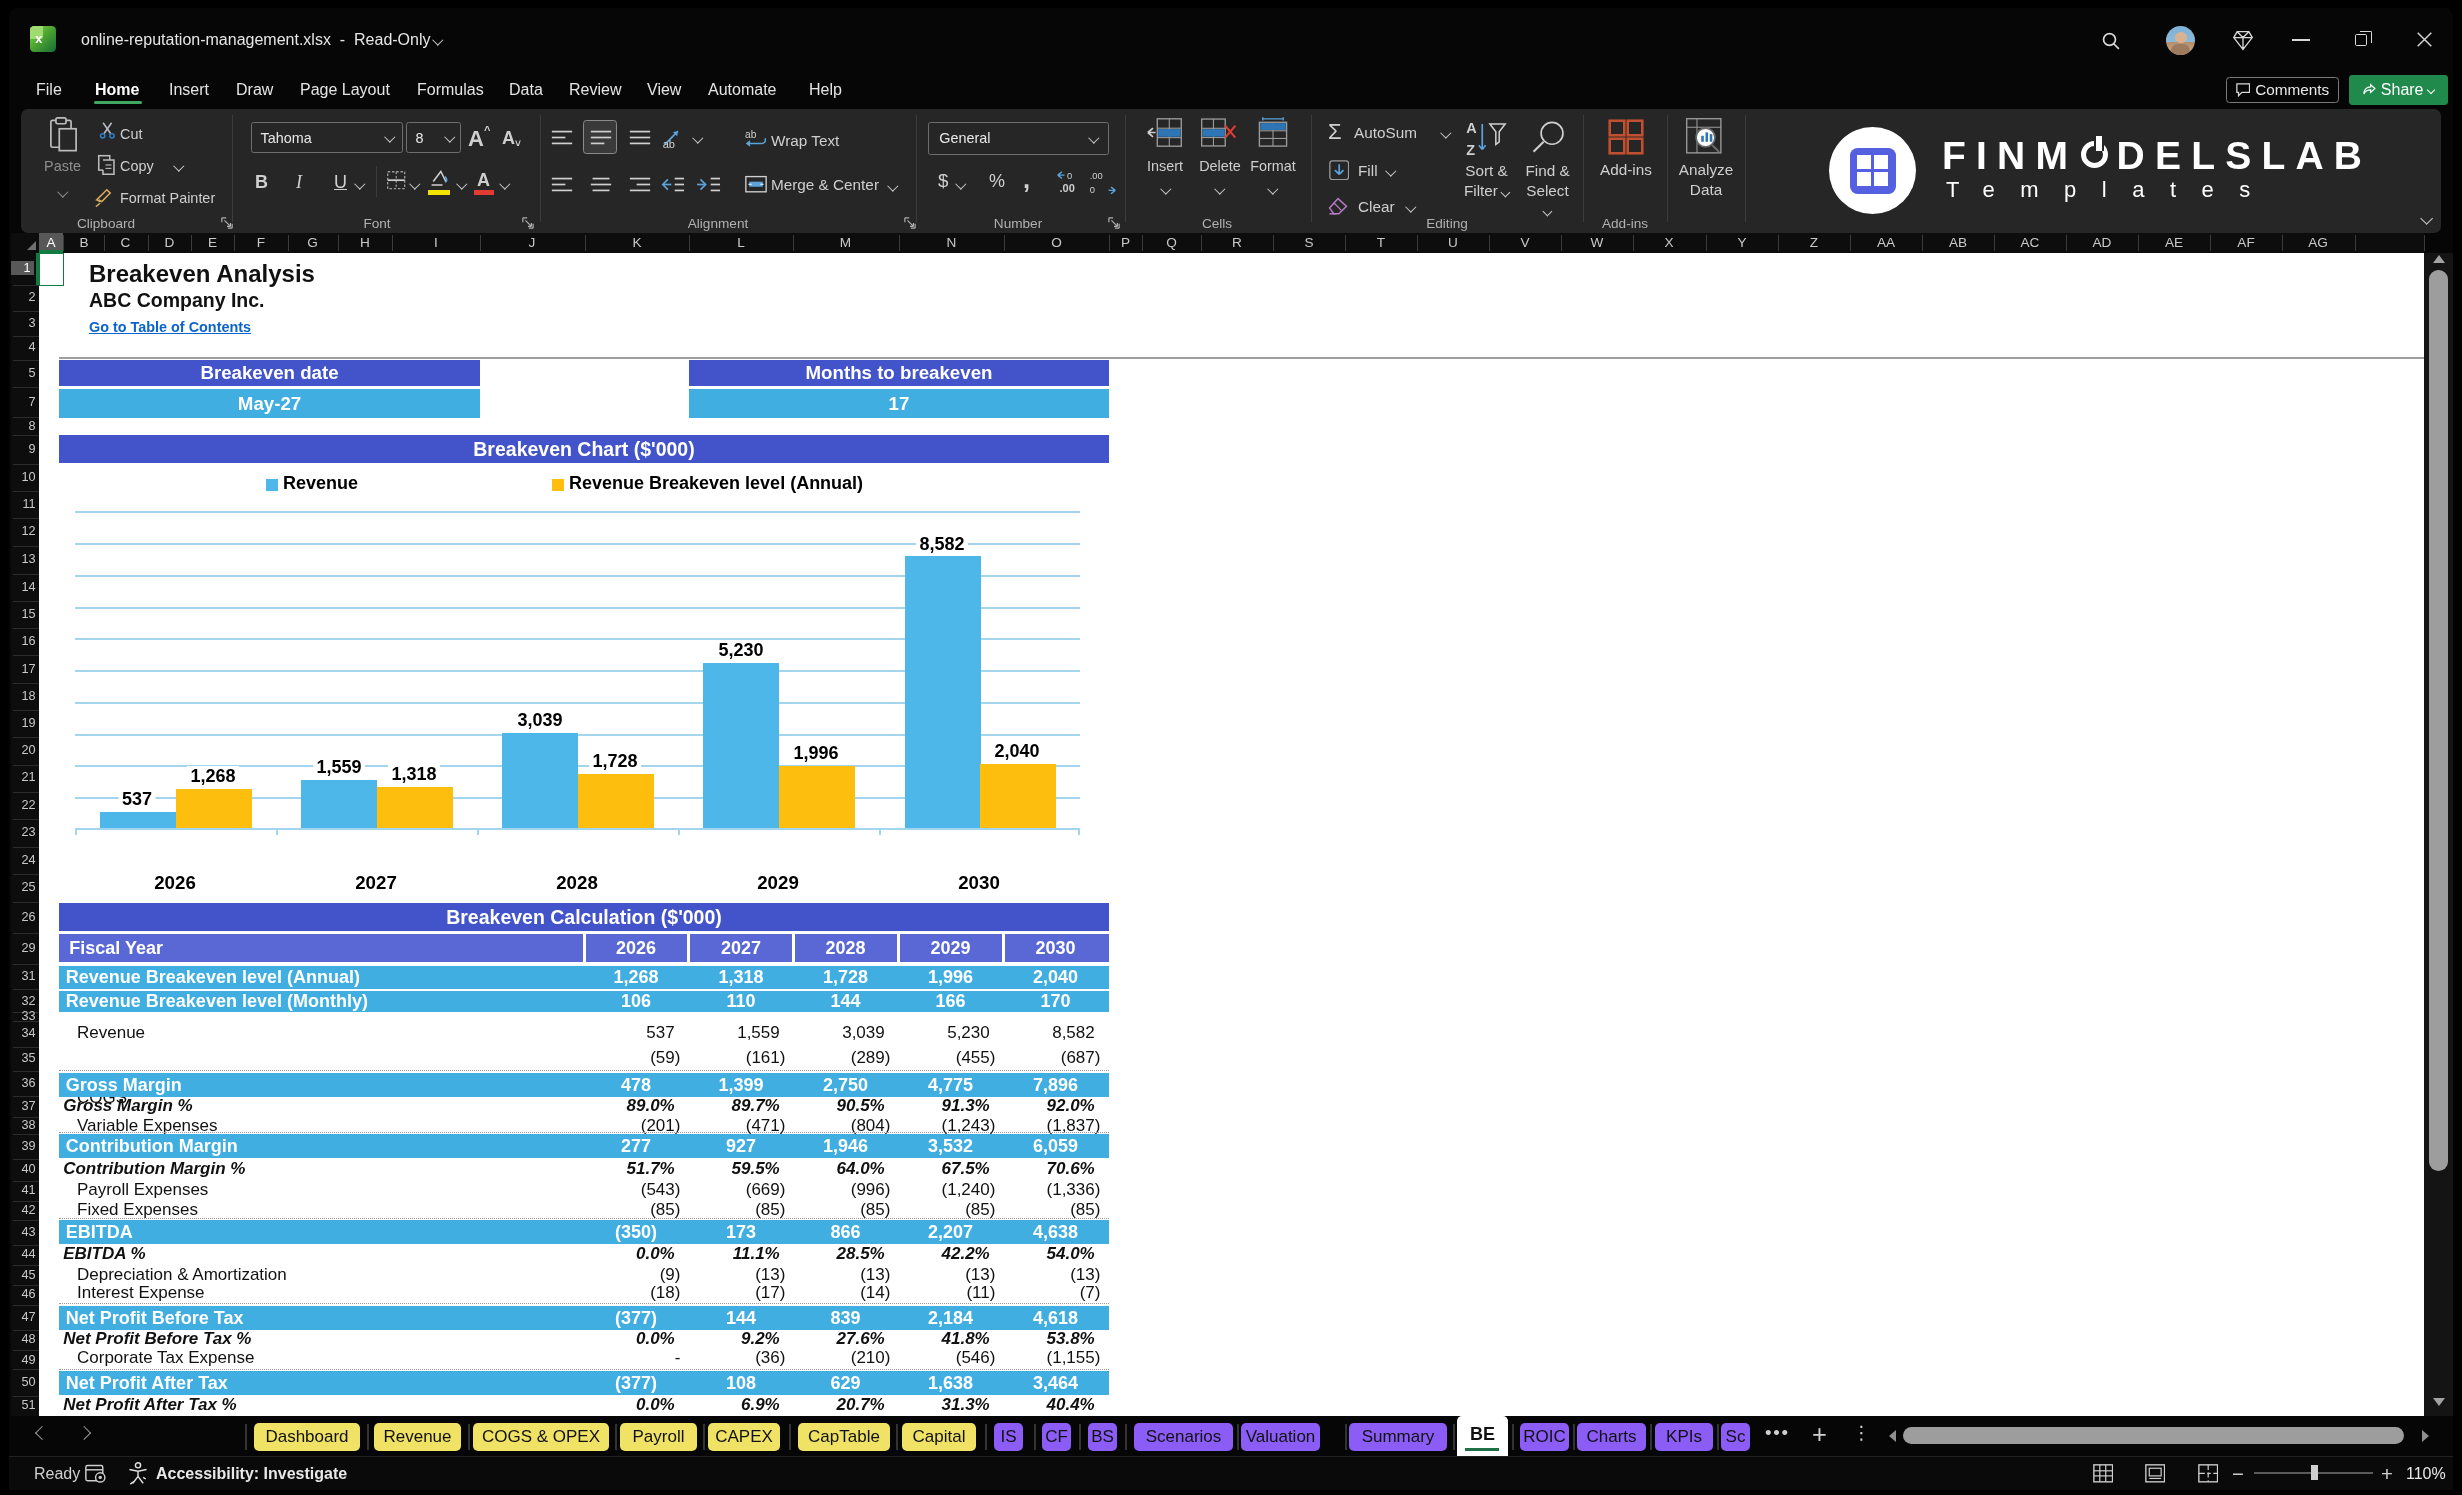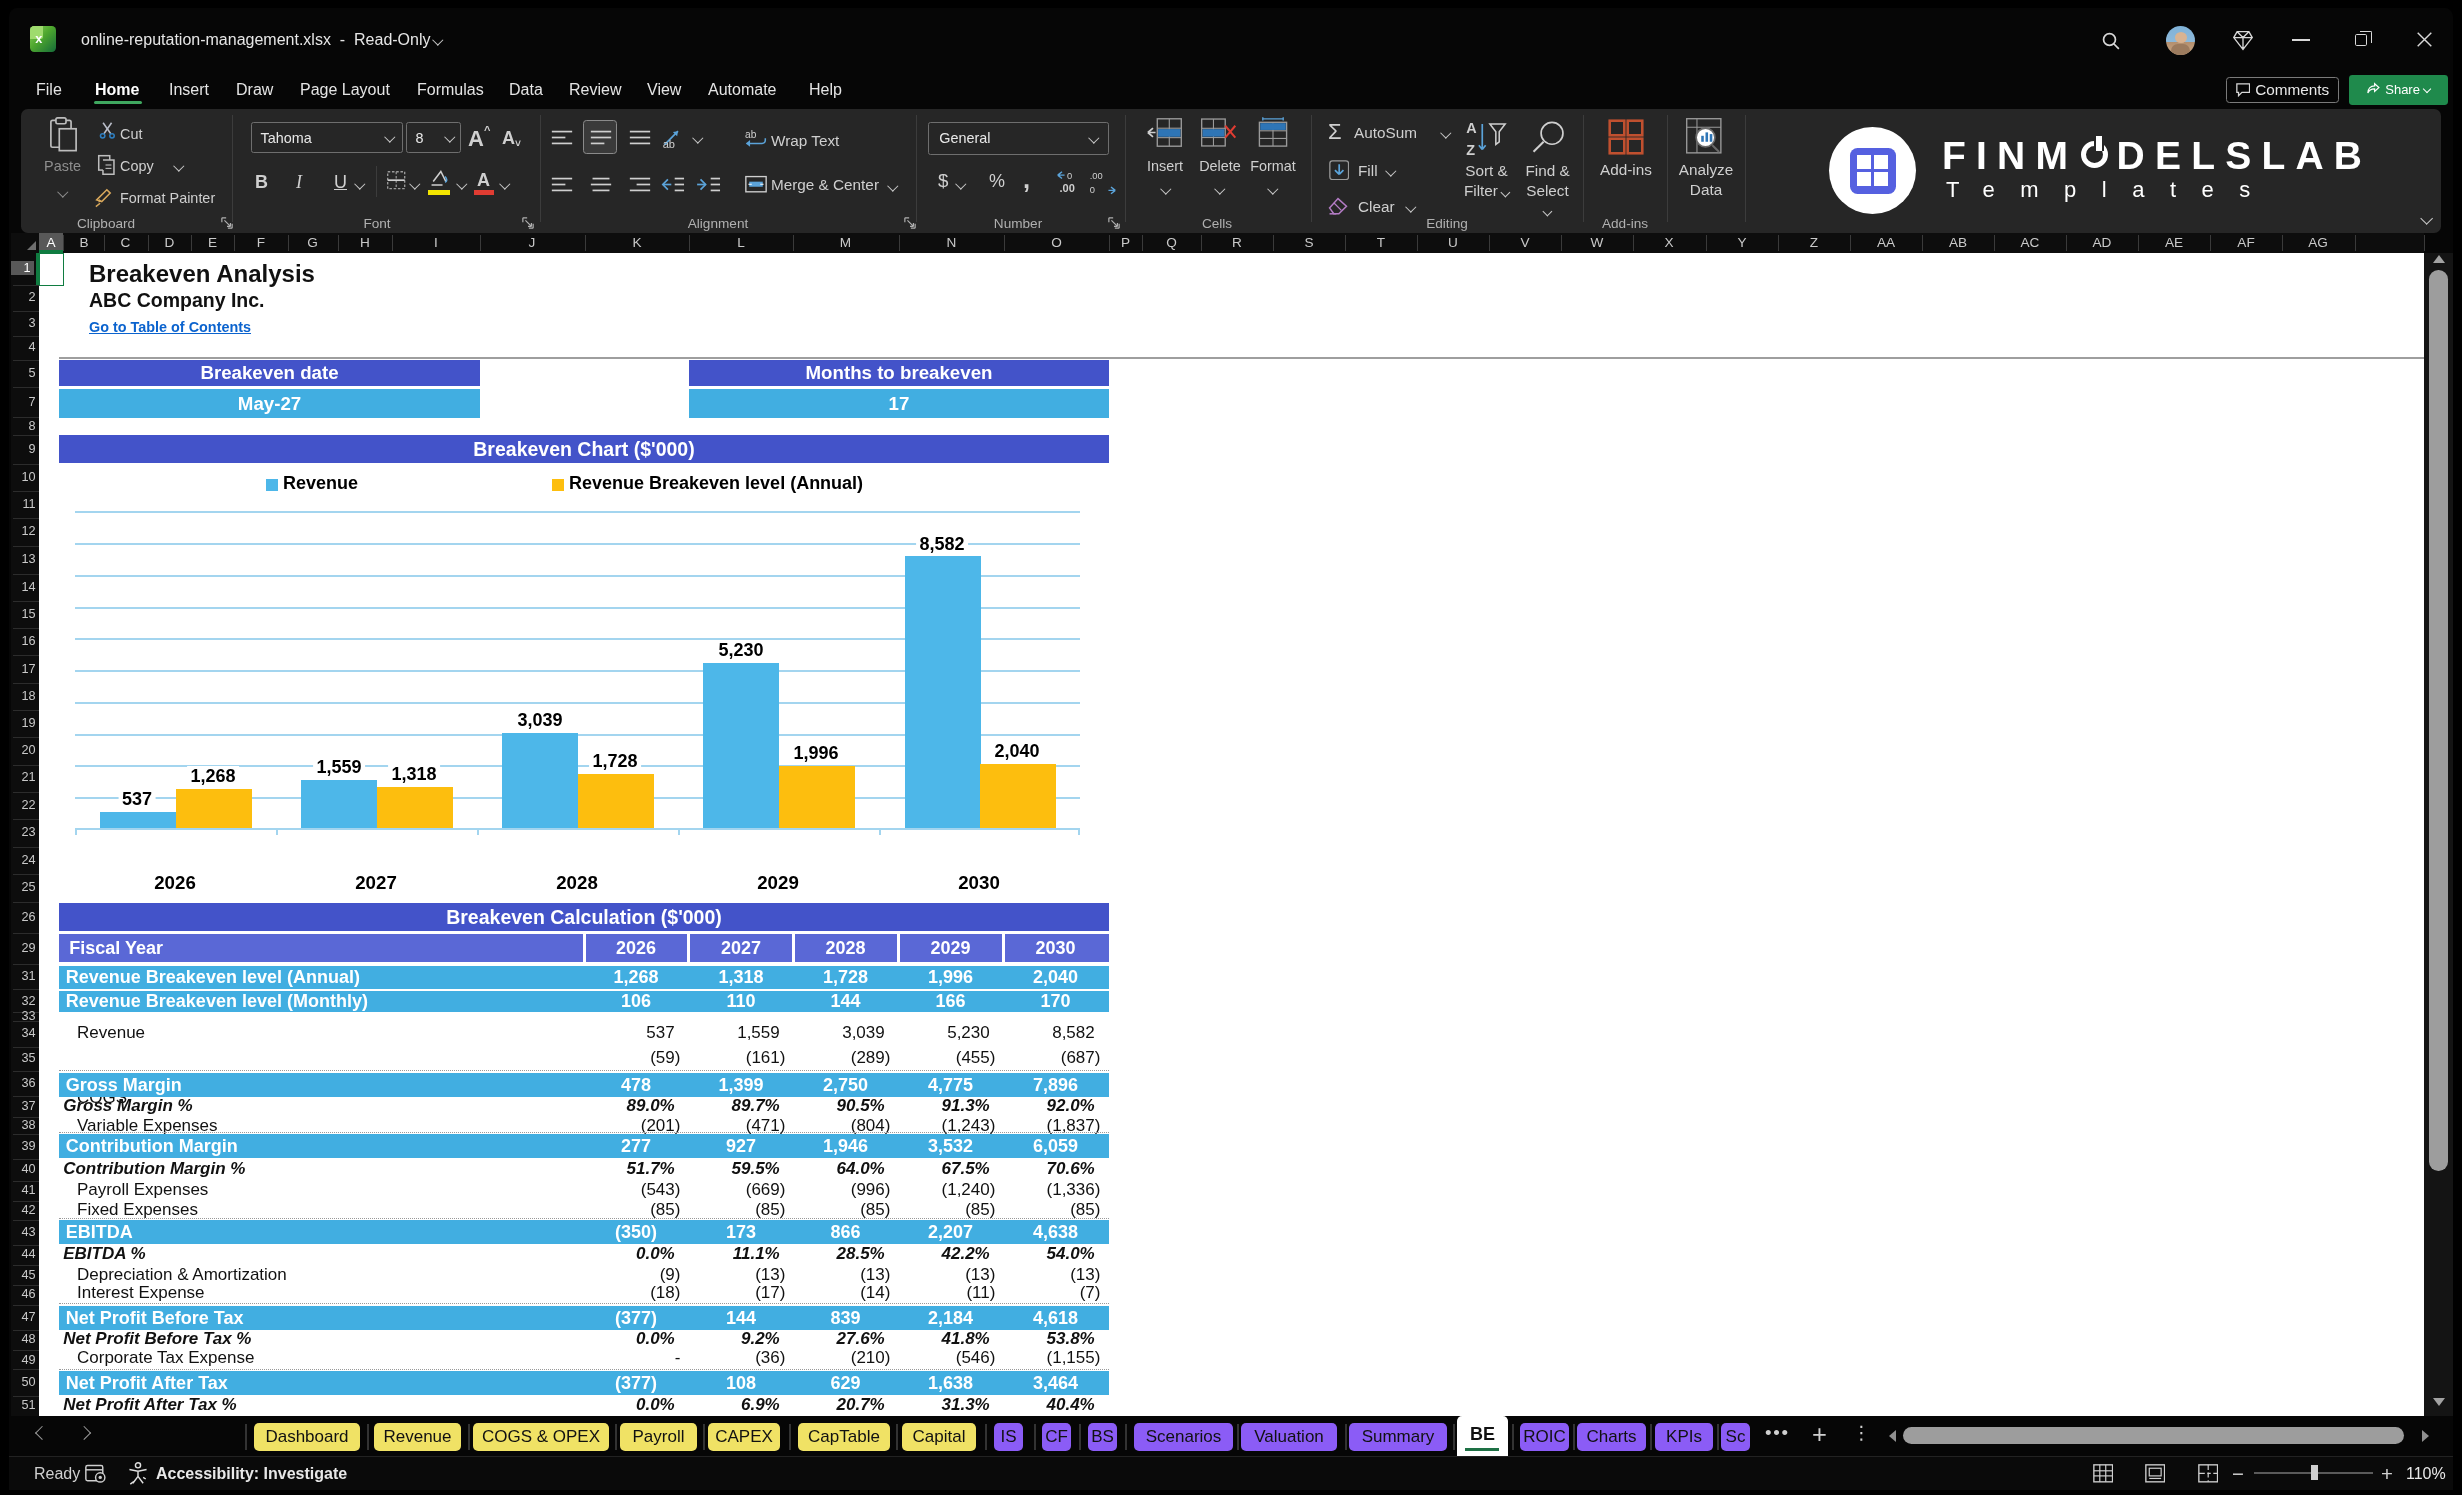--- a/index.html
+++ b/index.html
@@ -74,21 +74,21 @@
 <div class="a" style="left:2292px;top:39px;width:18px;height:1.7px;background:#d8d8d8;"></div>
 <div class="a" style="left:2355px;top:34px;width:12px;height:12px;border:1.5px solid #d8d8d8;border-radius:1.7px;"></div>
 <div class="a" style="left:2360px;top:31px;width:12px;height:12px;border-top:1.5px solid #d8d8d8;border-right:1.5px solid #d8d8d8;border-radius:0 1.7px 0 0;"></div>
 <svg class="a" style="left:2416px;top:31px;" width="17" height="17" viewBox="0 0 20 20">
     <path d="M2 2 L18 18 M18 2 L2 18" stroke="#d8d8d8" stroke-width="1.7"></path>
   </svg>
 
 <div class="a" style="left:2226px;top:77px;width:113px;height:26px;border:0.8px solid #7a7a7a;border-radius:3.4px;color:#e8e8e8;font-size:15.3px;line-height:24.6px;text-align:center;"><svg width="14.4" height="13.6" viewBox="0 0 17 16" style="vertical-align:-1.7px;margin-right:5.1px;">
       <path d="M1 1 h15 v10 h-9 l-4 4 v-4 h-2 Z" fill="none" stroke="#d8d8d8" stroke-width="1.5"></path>
     </svg>Comments</div>
-<div class="a" style="left:2349px;top:75px;width:99px;height:30px;background:#1f8a4c;border-radius:3.4px;color:#fff;font-size:13px;line-height:30px;text-align:center;"><svg width="13.6" height="13.6" viewBox="0 0 16 16" style="vertical-align:-1.7px;margin-right:4.2px;">
+<div class="a" style="left:2349px;top:75px;width:99px;height:30px;background:#1f8a4c;border-radius:3.4px;color:#fff;font-size:16px;line-height:30px;text-align:center;"><svg width="13.6" height="13.6" viewBox="0 0 16 16" style="vertical-align:-1.7px;margin-right:4.2px;">
       <path d="M9 2 L14 6.5 L9 11 V8 C4 8 2 10 1 13 C1 8 4 4.5 9 4.5 Z" fill="none" stroke="#fff" stroke-width="1.4"></path>
     </svg>Share <span class="car" style="border-color:#fff;width:6px;height:6px;vertical-align:1.7px;"></span></div>
 
 <svg class="a ic" style="left:48px;top:117px;" width="31" height="37" viewBox="0 0 36 44">
     <rect x="3" y="4" width="24" height="32" rx="2" fill="none" stroke="#bdbdbd" stroke-width="2"></rect>
     <rect x="9" y="1" width="12" height="7" rx="2" fill="#262626" stroke="#bdbdbd" stroke-width="2"></rect>
     <rect x="13" y="14" width="20" height="26" fill="#262626" stroke="#bdbdbd" stroke-width="2"></rect>
   </svg>
 <div class="a" style="left:43px;top:158px;width:39px;text-align:center;font-size:14.4px;color:#8f8f8f;">Paste</div>
 <div class="a car" style="left:59px;top:188px;border-color:#8f8f8f;"></div>
@@ -752,21 +752,21 @@
 <div class="tabY" style="left:374px;width:87px;">Revenue</div>
 <div class="tabY" style="left:473px;width:136px;">COGS &amp; OPEX</div>
 <div class="tabY" style="left:620px;width:77px;">Payroll</div>
 <div class="tabY" style="left:708px;width:72px;">CAPEX</div>
 <div class="tabY" style="left:798px;width:92px;">CapTable</div>
 <div class="tabY" style="left:902px;width:74px;">Capital</div>
 <div class="tabB" style="left:994px;width:29px;">IS</div>
 <div class="tabB" style="left:1042px;width:29px;">CF</div>
 <div class="tabB" style="left:1088px;width:29px;">BS</div>
 <div class="tabB" style="left:1134px;width:99px;">Scenarios</div>
-<div class="tabB" style="left:1241px;width:96px;">Valuation</div>
+<div class="tabB" style="left:1241px;width:79px;">Valuation</div>
 <div class="tabB" style="left:1349px;width:98px;">Summary</div>
 <div class="tabB" style="left:1520px;width:49px;">ROIC</div>
 <div class="tabB" style="left:1577px;width:69px;">Charts</div>
 <div class="tabB" style="left:1655px;width:58px;">KPIs</div>
 <div class="tabB" style="left:1721px;width:29px;">Sc</div>
 <div class="tsep" style="left:245px;"></div>
 <div class="tsep" style="left:367px;"></div>
 <div class="tsep" style="left:468px;"></div>
 <div class="tsep" style="left:615px;"></div>
 <div class="tsep" style="left:703px;"></div>

